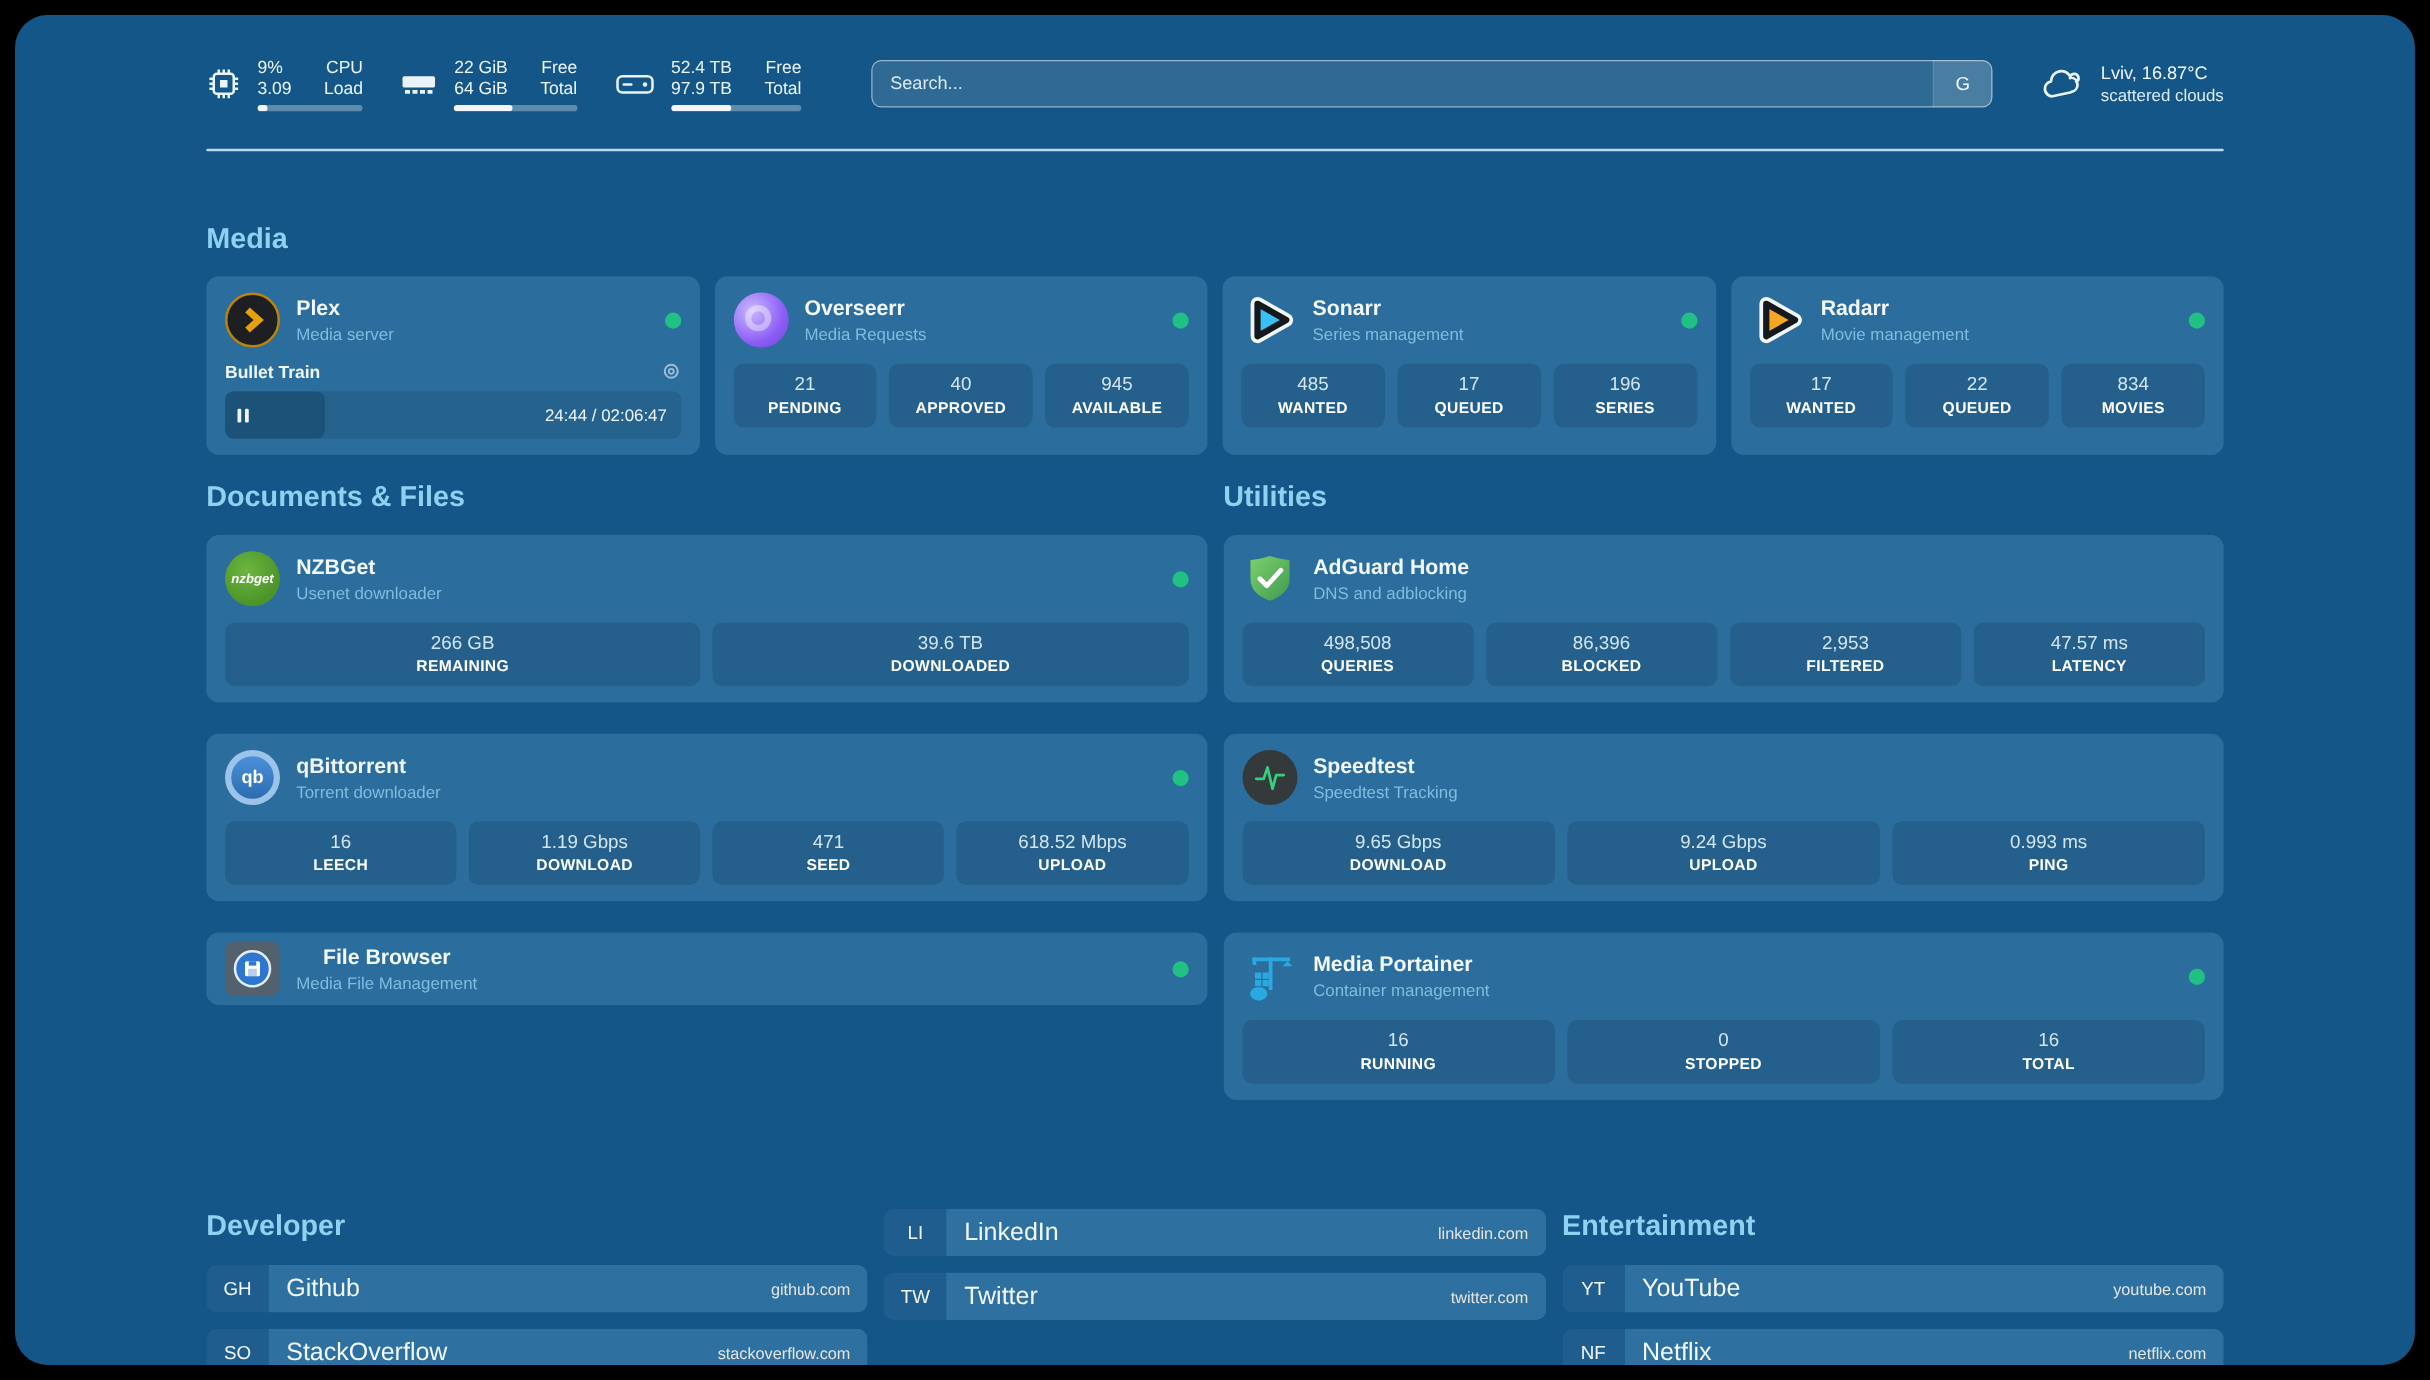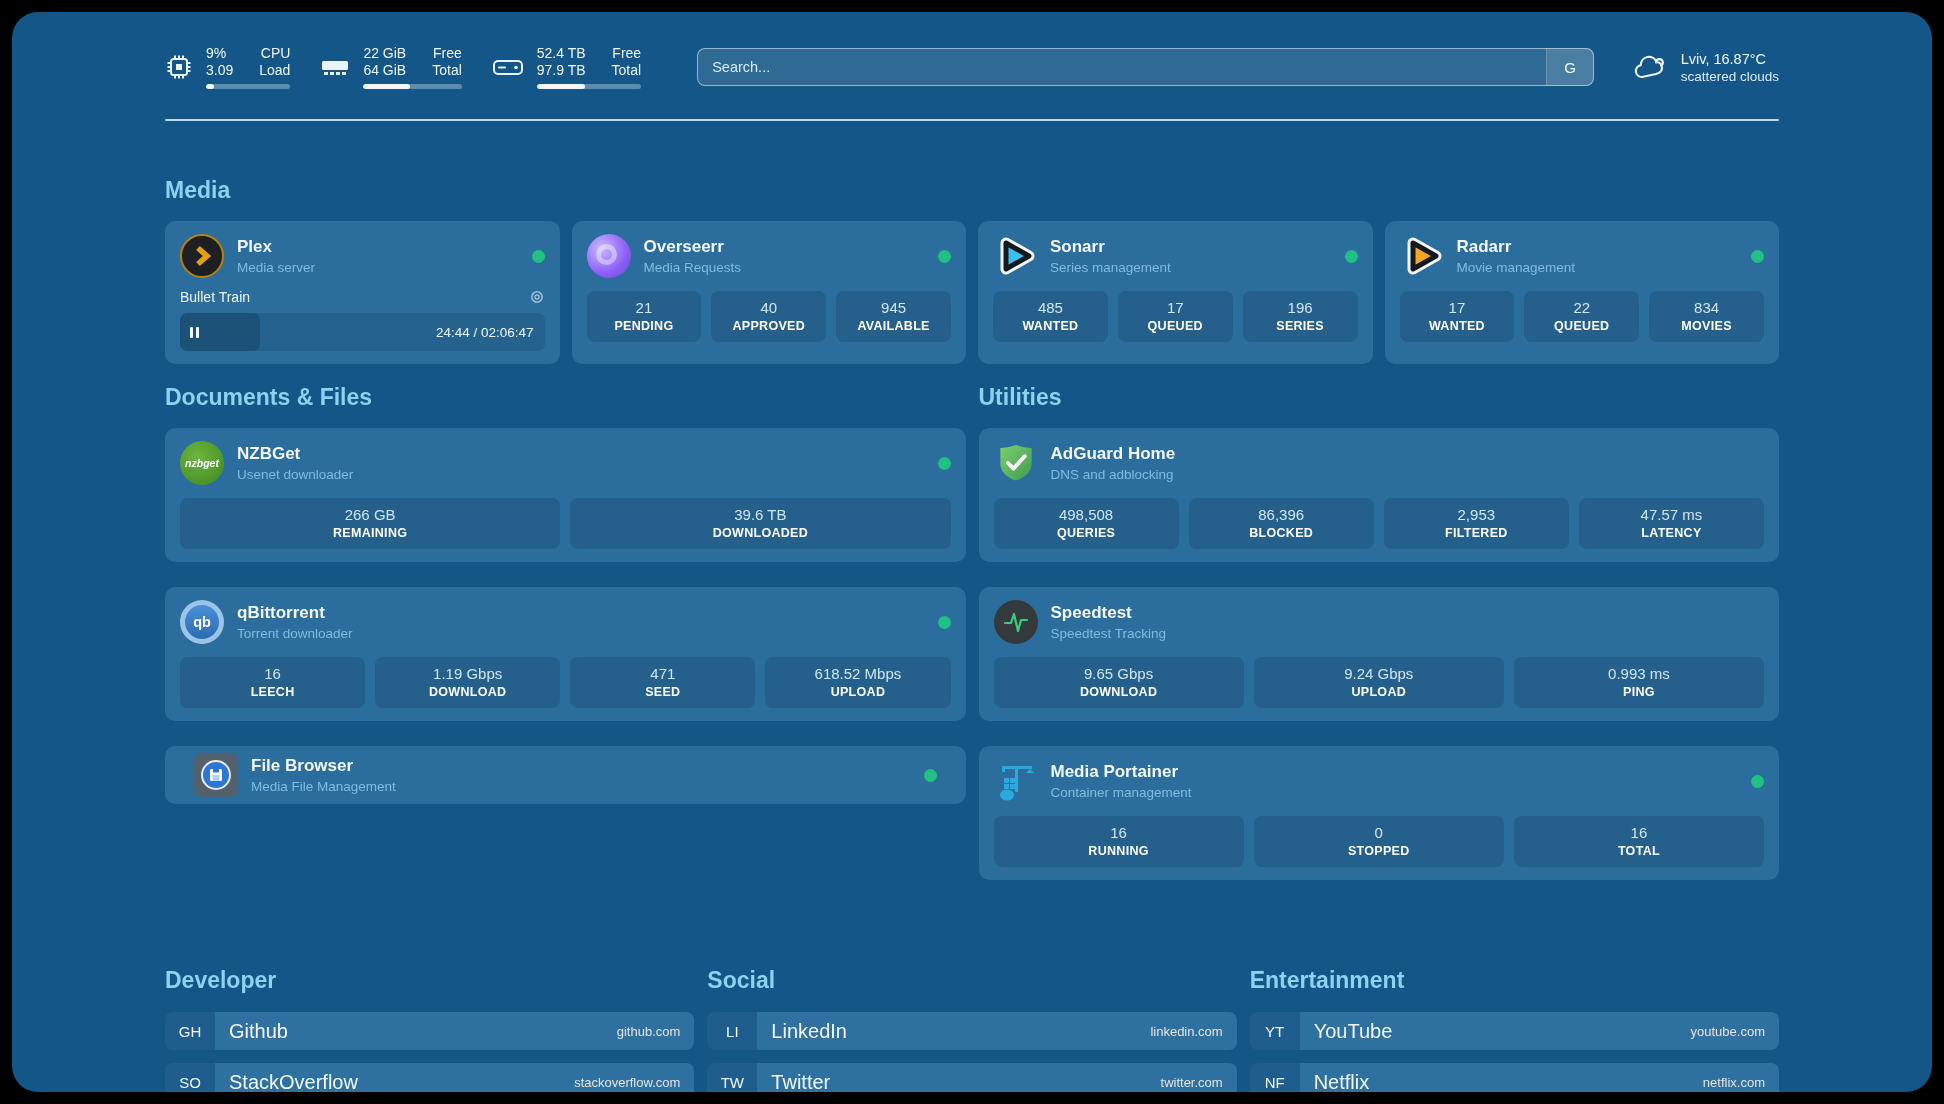--- a/index.html
+++ b/index.html
@@ -32,34 +32,34 @@
   
   .sec-title { font-size:23px; font-weight:600; color:#8ed1f0; }
   .sec-media .sec-title { margin-top:56px; margin-bottom:17px; }
 
   .media-grid { display:grid; grid-template-columns:repeat(4,1fr); gap:12px; }
   .cols { display:grid; grid-template-columns:1fr 1fr; gap:13px; margin-top:20px; }
   .col .sec-title { margin-bottom:17px; }
 
   .card { background:#2b6d9c; border-radius:10px; padding:13px 15px; cursor:pointer; }
   .col .card { margin-bottom:25px; }
-  .card-compact { padding:7px 29px; }
+  .card-compact { padding:7px 15px;text-align:center; }
   .card-head { display:flex; align-items:center; gap:13px; }
   .app-icon { width:44px; height:44px; flex:none; display:flex; align-items:center; justify-content:center; position:relative; }
   .card-title { font-size:17px; font-weight:600; color:#f2f8fc; }
   .card-sub { font-size:13.5px; color:#7fbce0; margin-top:3px; }
   .dot { margin-left:auto; width:13px; height:13px; border-radius:50%; background:#21c083; flex:none; }
 
   .stats { display:grid; grid-auto-flow:column; grid-auto-columns:1fr; gap:10px; margin-top:13px; }
   .stat { background:rgba(7,38,64,0.18); border-radius:8px; padding:8px 6px 9px; text-align:center; }
   .stat-value { font-size:15px; color:#d2e5f1; }
   .stat-label { font-size:12.5px; font-weight:700; color:#fff; margin-top:3px; letter-spacing:.3px; }
 
   
-  .np-row { margin-top:11px; display:flex; align-items:center; justify-content:space-between; }
+  .np-row { margin-top:11px; display:flex; align-items:center; justify-content:space-between;font-weight:bold; }
   .np-title { font-size:14px; color:#eef6fb; }
   .np-gear { color:rgba(233,243,249,0.6); cursor:pointer; display:flex; }
   .np-bar { margin-top:8px; height:38px; background:rgba(7,38,64,0.15); border-radius:7px; position:relative; display:flex; align-items:center; overflow:hidden; }
   .np-fill { position:absolute; left:0; top:0; bottom:0; background:rgba(7,38,64,0.28); border-radius:7px; }
   .np-pause { display:flex; gap:3px; margin-left:10px; z-index:1; cursor:pointer; }
   .np-pause i { display:block; width:3px; height:11px; background:#eef6fb; border-radius:1px; }
   .np-time { margin-left:auto; margin-right:11px; font-size:13.5px; color:#f0f7fb; z-index:1; }
 
   
   .icon-circle { width:44px; height:44px; border-radius:50%; display:flex; align-items:center; justify-content:center; }
@@ -497,21 +497,20 @@
           <span class="bm-abbr">SO</span>
           <span class="bm-main">
               <span class="bm-name">StackOverflow</span>
               <span class="bm-url">stackoverflow.com</span>
             </span>
         </div>
 
       </div>
 
       <div class="col">
-        <div class="sec-title">Social</div>
         <div class="bm-row">
           <span class="bm-abbr">LI</span>
           <span class="bm-main">
               <span class="bm-name">LinkedIn</span>
               <span class="bm-url">linkedin.com</span>
             </span>
         </div>
         <div class="bm-row">
           <span class="bm-abbr">TW</span>
           <span class="bm-main">

